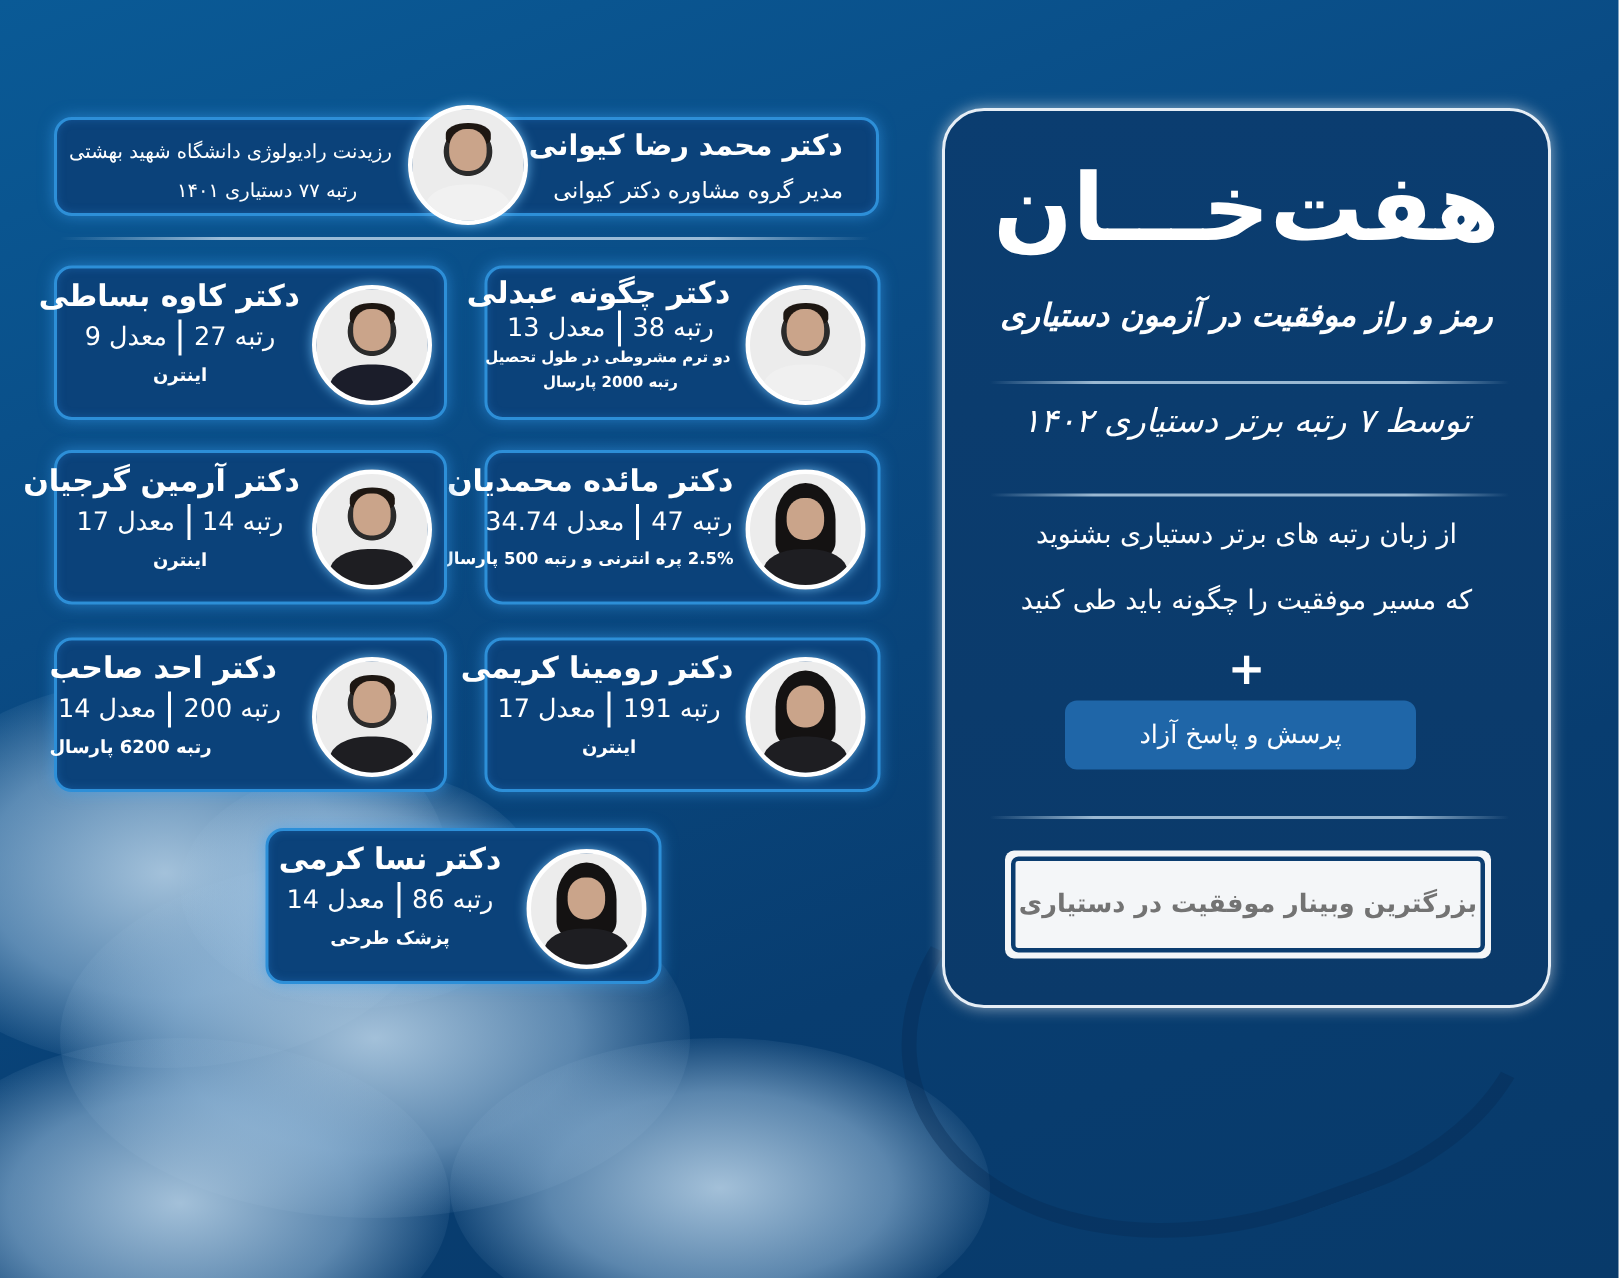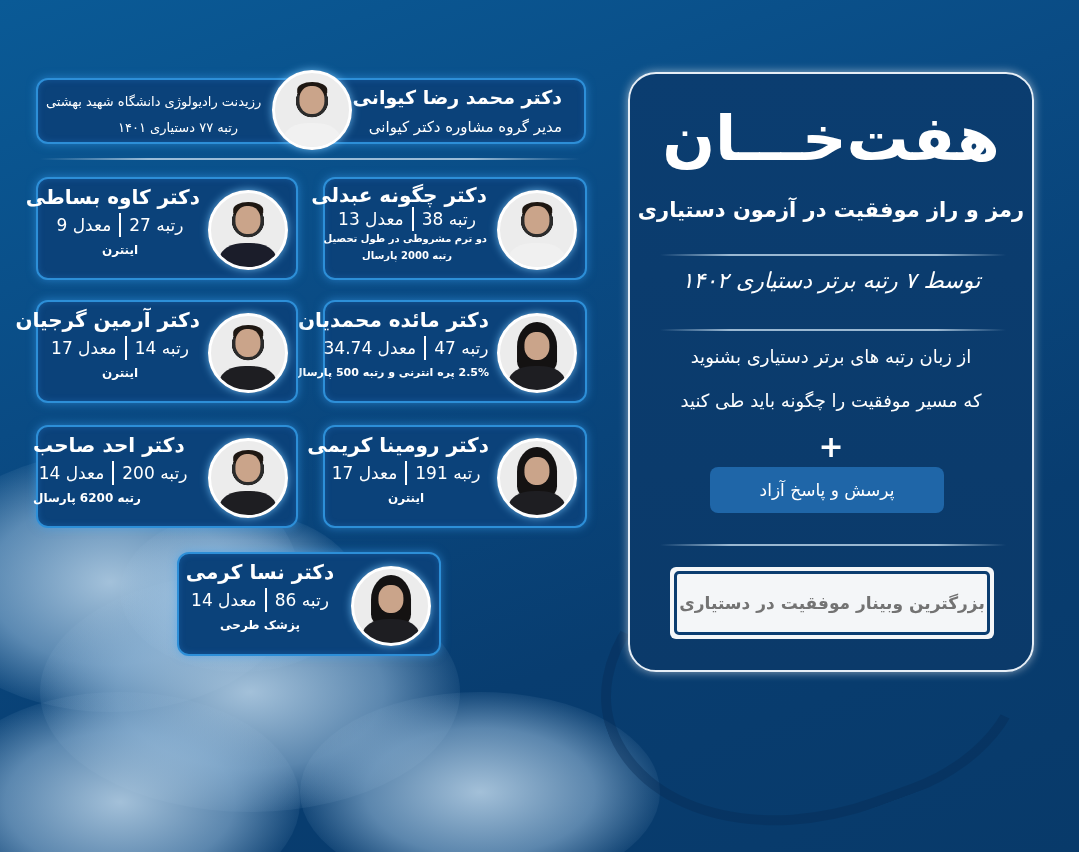--- a/index.html
+++ b/index.html
@@ -53,21 +53,21 @@
   .divider { position: absolute; height: 2px; background: linear-gradient(90deg, rgba(160,200,230,0) 0%, rgba(190,215,235,0.8) 20%, rgba(190,215,235,0.8) 80%, rgba(160,200,230,0) 100%); }
 
   .panel {
     position: absolute; left: 628px; top: 72px; width: 406px; height: 600px;
     background: linear-gradient(180deg, #0b3d70 0%, #0b3a6a 100%);
     border: 2px solid #e6eef6; border-radius: 28px;
     box-shadow: 0 0 10px rgba(255,255,255,0.55);
     text-align: center;
   }
   .title { position: absolute; top: 28px; left: 0; right: 0; font-size: 62px; font-weight: bold; letter-spacing: 2px; }
-  .subtitle { position: absolute; top: 124px; left: 0; right: 0; font-size: 21px; font-weight: bold; }
+  .subtitle { position: absolute; top: 124px; left: 0; right: 0; font-size: 21px; font-weight: bold; font-style: italic; }
   .script { position: absolute; top: 194px; left: 0; right: 0; font-family: "DejaVu Serif", serif; font-style: italic; font-size: 22px; }
   .body-line { position: absolute; left: 0; right: 0; font-size: 18px; }
   .plus { position: absolute; top: 355px; left: 0; right: 0; font-size: 30px; font-weight: bold; }
   .qa-btn {
     position: absolute; top: 393px; left: 80px; width: 234px; height: 46px;
     background: #1f66a8; border-radius: 8px; font-size: 17px;
     display: flex; align-items: center; justify-content: center; cursor: pointer;
   }
   .stamp {
     position: absolute; top: 493px; left: 40px; width: 324px; height: 72px;

